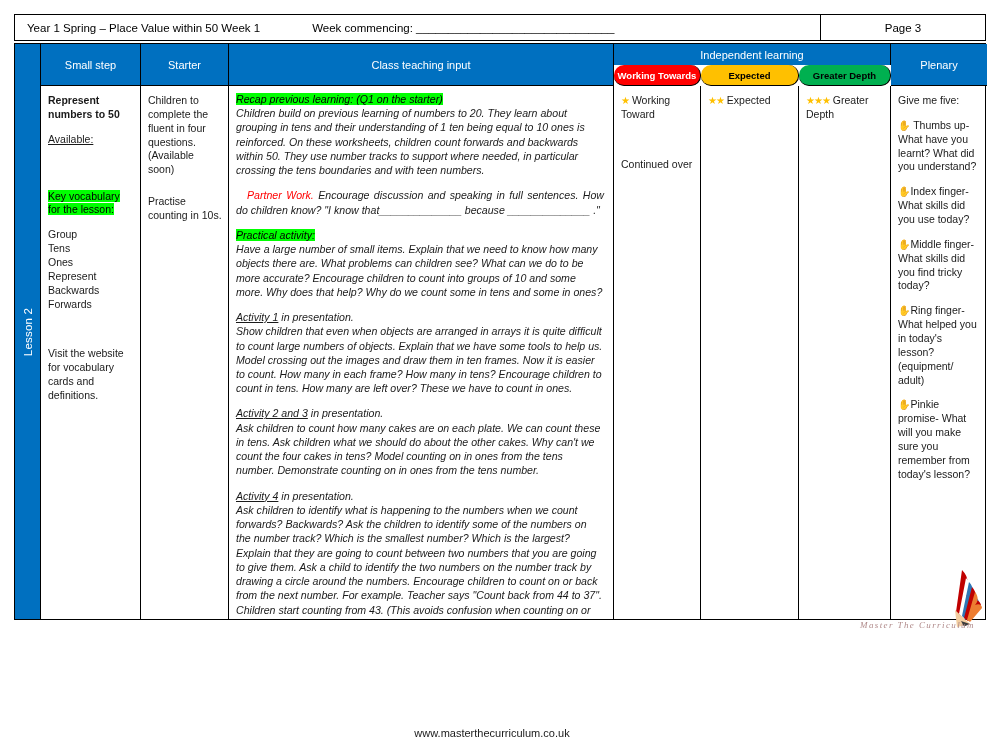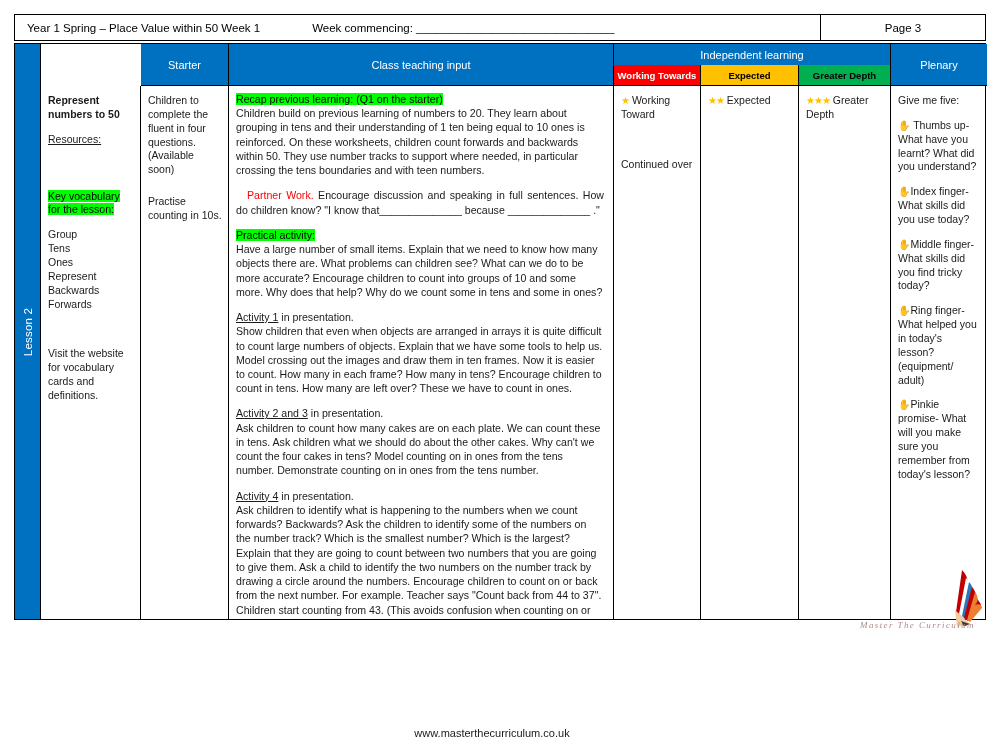--- a/index.html
+++ b/index.html
@@ -85,20 +85,21 @@
 
   
   .band {
     font-size: 9.5px;
     font-weight: bold;
     color: #000;
     display: flex; align-items: center; justify-content: center;
     border-right: 1px solid #000;
     border-bottom: 1px solid #000;
     text-align: right;
+    border-radius: 10px;
   }
   .band.red   { background: #FF0000; color: #ffffff; }
   .band.amber { background: #FFC000; color: #000000; }
   .band.green { background: #00B050; color: #000000; }
 
   
   .body-cell {
     border-right: 1px solid #000;
     padding: 8px 6px 6px 7px;
     font-size: 10.5px;
@@ -158,33 +159,34 @@
     </div>
     <div class="titlebar-right">Page 3</div>
   </div>
 
   <div class="grid">
 
     <div class="spine">
       <div class="spine-label">Lesson 2</div>
     </div>
 
+    <div class="hdr" style="grid-column:2; grid-row:1 / span 2;">Small step</div>
     <div class="hdr" style="grid-column:3; grid-row:1 / span 2;">Starter</div>
     <div class="hdr" style="grid-column:4; grid-row:1 / span 2;">Class teaching input</div>
     <div class="hdr nb" style="grid-column:5 / span 3; grid-row:1;">Independent learning</div>
     <div class="hdr last" style="grid-column:8; grid-row:1 / span 2;">Plenary</div>
 
     <div class="band red" style="grid-column:5; grid-row:2;">Working Towards</div>
     <div class="band amber" style="grid-column:6; grid-row:2;">Expected</div>
     <div class="band green" style="grid-column:7; grid-row:2;">Greater Depth</div>
 
     <div class="body-cell" style="grid-column:2; grid-row:3;">
       <p class="b">Represent numbers to 50</p>
       <div class="gap"></div>
-      <p class="u">Resources:</p>
+      <p class="u">Available:</p>
       <div class="gap-lg"></div>
       <div class="gap-lg"></div>
       <div class="gap-sm"></div>
       <p><span class="hl">Key vocabulary for the lesson:</span></p>
       <div class="gap"></div>
       <p style="white-space:pre-line;">Group
 Tens
 Ones
 Represent
 Backwards
@@ -193,21 +195,21 @@
       <div class="gap-lg"></div>
       <p>Visit the website for vocabulary cards and definitions.</p>
     </div>
 
     <div class="body-cell" style="grid-column:3; grid-row:3;">
       <p>Children to complete the fluent in four questions. (Available soon)</p>
       <div class="gap-lg"></div>
       <p>Practise counting in 10s.</p>
     </div>
 
-    <div class="body-cell wide" style="grid-column:4; grid-row:3;">
+    <div class="body-cell wide" style="grid-column:4; grid-row:3;font-style:italic;">
       <p><span class="hl">Recap previous learning: (Q1 on the starter)</span></p>
       <p>Children build on previous learning of numbers to 20. They learn about grouping in tens and their understanding of 1 ten being equal to 10 ones is reinforced. On these worksheets, children count forwards and backwards within 50. They use number tracks to support where needed, in particular crossing the tens boundaries and with teen numbers.</p>
       <div class="gap"></div>
       <p class="just"><span class="red-t">Partner Work.</span>
         <span>Encourage discussion and speaking in full sentences. How do children know?  "I know that______________ because ______________ ."</span></p>
       <div class="gap"></div>
       <p><span class="hl">Practical activity:</span></p>
       <p>Have a large number of small items. Explain that we need to know how many objects there are.  What problems can children see? What can we do to be more accurate? Encourage children to count into groups of 10 and some more. Why does that help? Why do we count some in tens and some in ones?</p>
       <div class="gap"></div>
       <p><span class="u">Activity 1</span><span> in presentation.</span></p>

